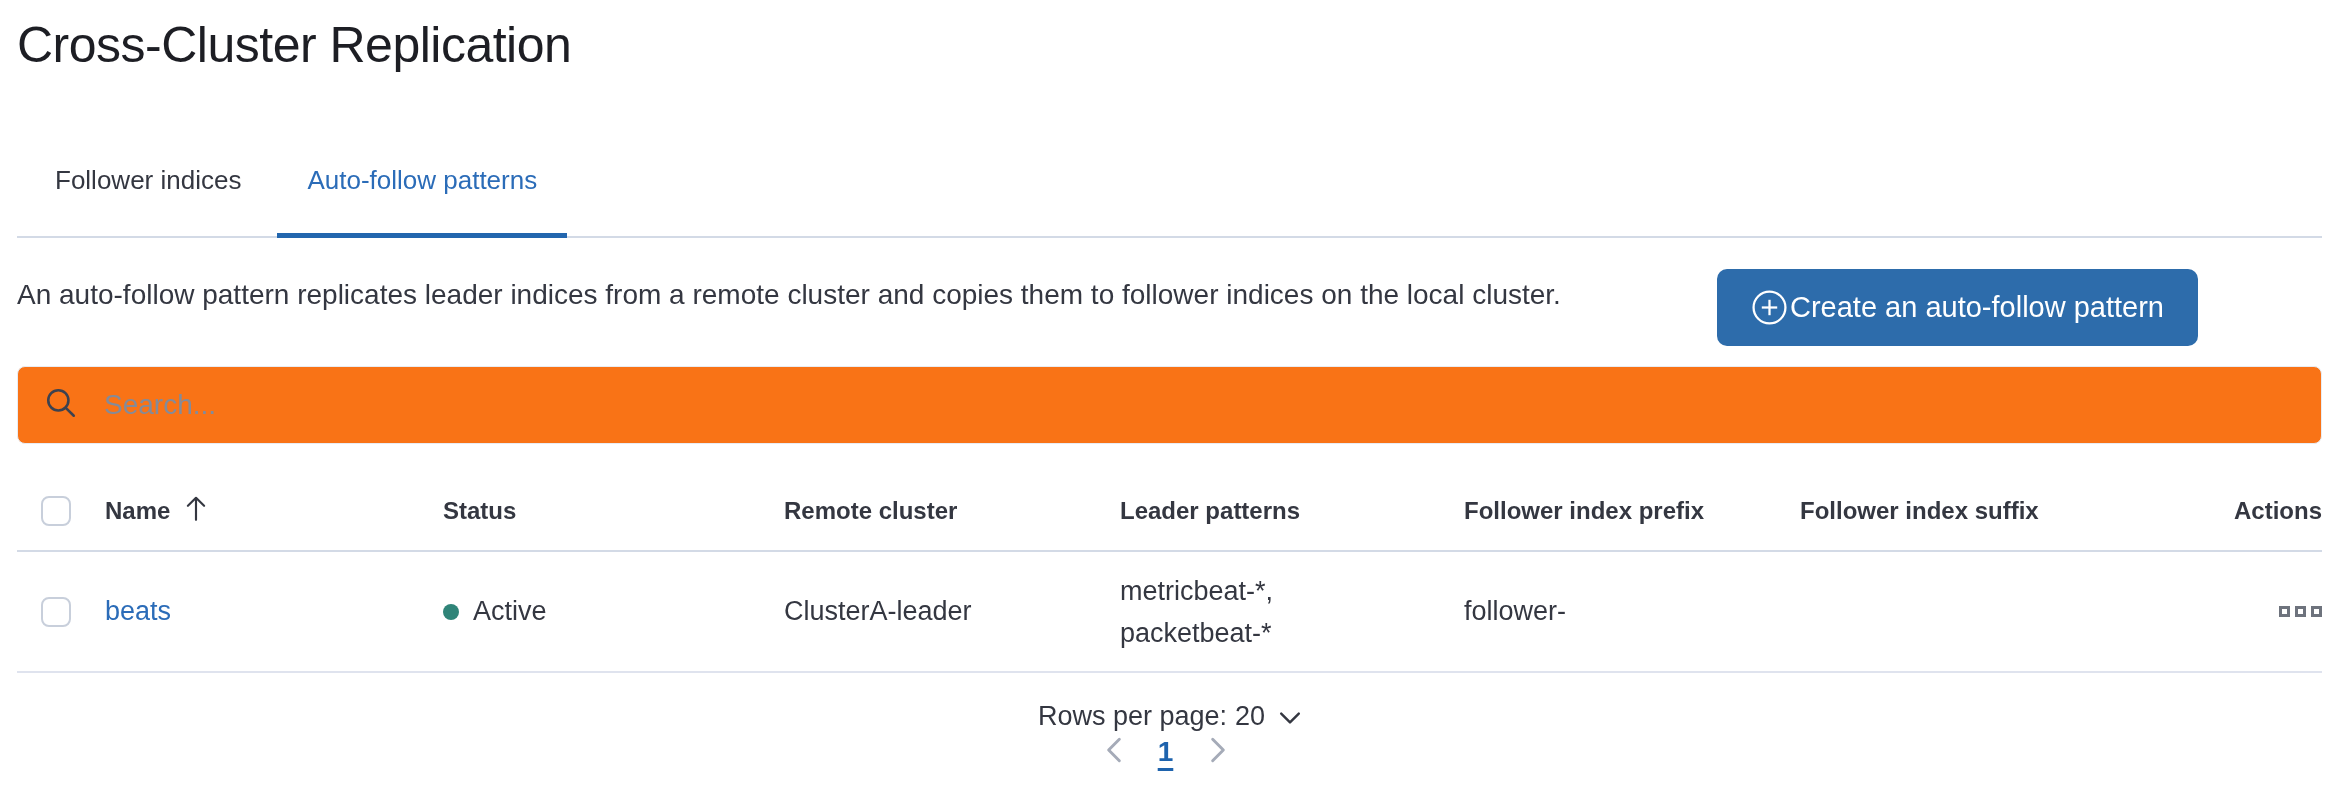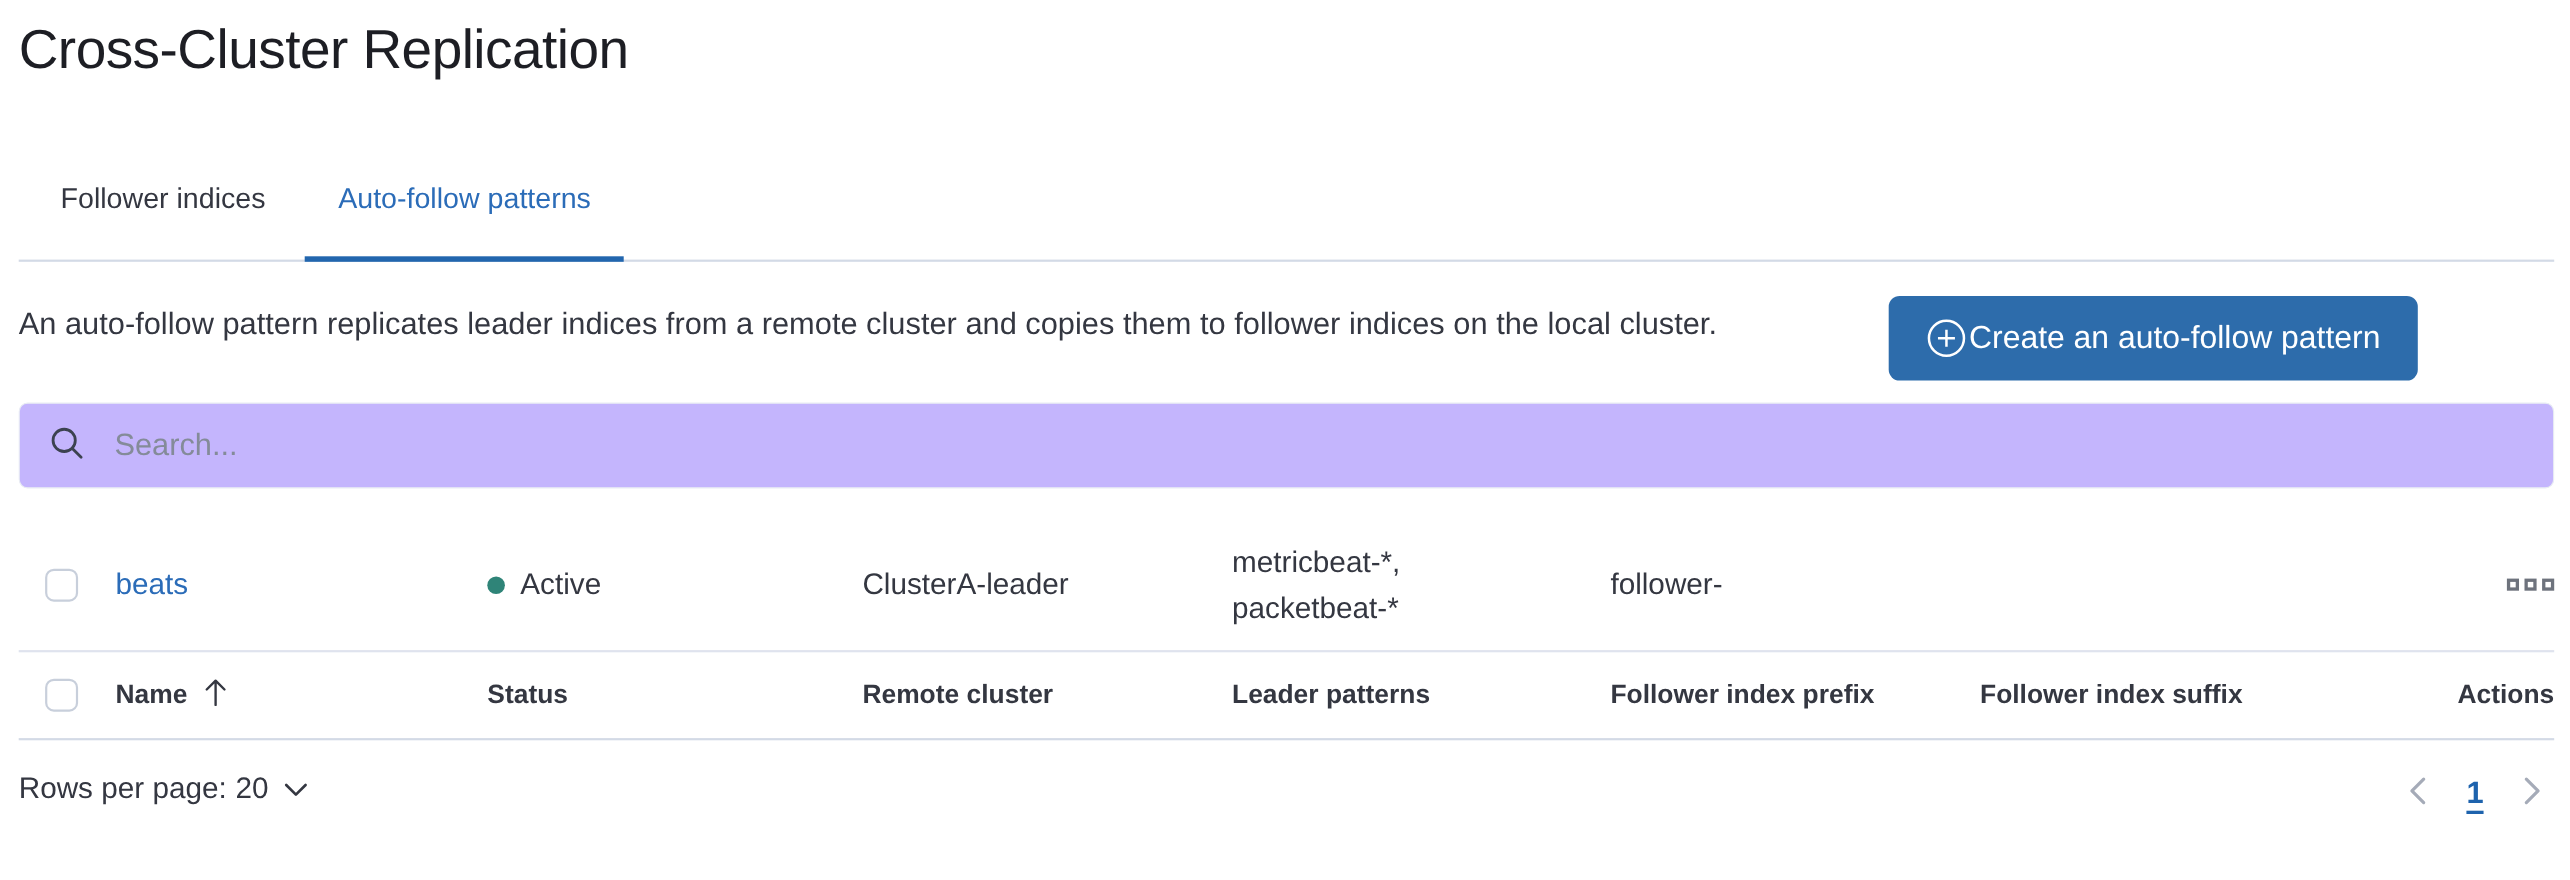--- a/index.html
+++ b/index.html
@@ -76,21 +76,21 @@
   .create-btn svg { display: block; }
 
   
   .search-bar {
     margin-top: 20px;
     height: 78px;
     display: flex;
     align-items: center;
     gap: 26px;
     padding: 0 26px;
-    background: #c4b5fd;
+    background: #f97316;
     border: 1px solid #e8ecf3;
     border-radius: 8px;
   }
   .search-bar input {
     flex: 1;
     background: transparent;
     border: none;
     outline: none;
     font-family: inherit;
     font-size: 28px;
@@ -143,21 +143,22 @@
     border: 3px solid #6e737d;
     display: block;
   }
 
   
   .footer-row {
     margin-top: 28px;
     height: 64px;
     display: flex;
     justify-content: space-between;
-    align-items: flex-start;
+    align-items: center;
+    flex-direction: column;
   }
   .rows-per-page {
     display: flex;
     align-items: center;
     gap: 14px;
     font-size: 27px;
     color: #343741;
     cursor: pointer;
   }
   .rpp-value { margin-left: -6px; }
@@ -217,20 +218,40 @@
       <svg width="34" height="34" viewBox="0 0 32 32" fill="none">
         <circle cx="13.5" cy="13.5" r="9.5" stroke="#3c4250" stroke-width="2.4"></circle>
         <line x1="20.5" y1="20.5" x2="28" y2="28" stroke="#3c4250" stroke-width="2.4" stroke-linecap="round"></line>
       </svg>
     </span>
     <input type="text" placeholder="Search..." style="">
   </div>
 
   <div class="table">
 
+    <div class="trow thead">
+      <div class="cell checkbox-cell">
+        <span class="checkbox"></span>
+      </div>
+      <div class="cell th th-name">
+        <span>Name</span>
+        <span>
+          <svg width="24" height="28" viewBox="0 0 22 26" fill="none">
+            <path d="M11 24 V4 M3.5 11 L11 3.5 L18.5 11" stroke="#343741" stroke-width="2" stroke-linecap="round" stroke-linejoin="round"></path>
+          </svg>
+        </span>
+      </div>
+      <div class="cell th">Status</div>
+      <div class="cell th">Remote cluster</div>
+      <div class="cell th">Leader patterns</div>
+      <div class="cell th">Follower index prefix</div>
+      <div class="cell th">Follower index suffix</div>
+      <div class="cell th actions-cell">Actions</div>
+    </div>
+
     <div class="trow tbody-row">
       <div class="cell checkbox-cell">
         <span class="checkbox"></span>
       </div>
       <div class="cell td">
         <a class="name-link">beats</a>
       </div>
       <div class="cell td status-cell">
         <span class="status-dot"></span>
         <span>Active</span>
@@ -242,40 +263,20 @@
       </div>
       <div class="cell td">follower-</div>
       <div class="cell td"></div>
       <div class="cell td actions-cell">
         <button class="actions-btn">
           <span class="sq"></span>
           <span class="sq"></span>
           <span class="sq"></span>
         </button>
       </div>
-    </div>
-
-    <div class="trow thead">
-      <div class="cell checkbox-cell">
-        <span class="checkbox"></span>
-      </div>
-      <div class="cell th th-name">
-        <span>Name</span>
-        <span>
-          <svg width="24" height="28" viewBox="0 0 22 26" fill="none">
-            <path d="M11 24 V4 M3.5 11 L11 3.5 L18.5 11" stroke="#343741" stroke-width="2" stroke-linecap="round" stroke-linejoin="round"></path>
-          </svg>
-        </span>
-      </div>
-      <div class="cell th">Status</div>
-      <div class="cell th">Remote cluster</div>
-      <div class="cell th">Leader patterns</div>
-      <div class="cell th">Follower index prefix</div>
-      <div class="cell th">Follower index suffix</div>
-      <div class="cell th actions-cell">Actions</div>
     </div>
 
   </div>
 
   <div class="footer-row">
     <div class="rows-per-page">
       <span>Rows per page:</span>
       <span class="rpp-value">20</span>
       <span>
         <svg width="22" height="14" viewBox="0 0 20 12" fill="none">

